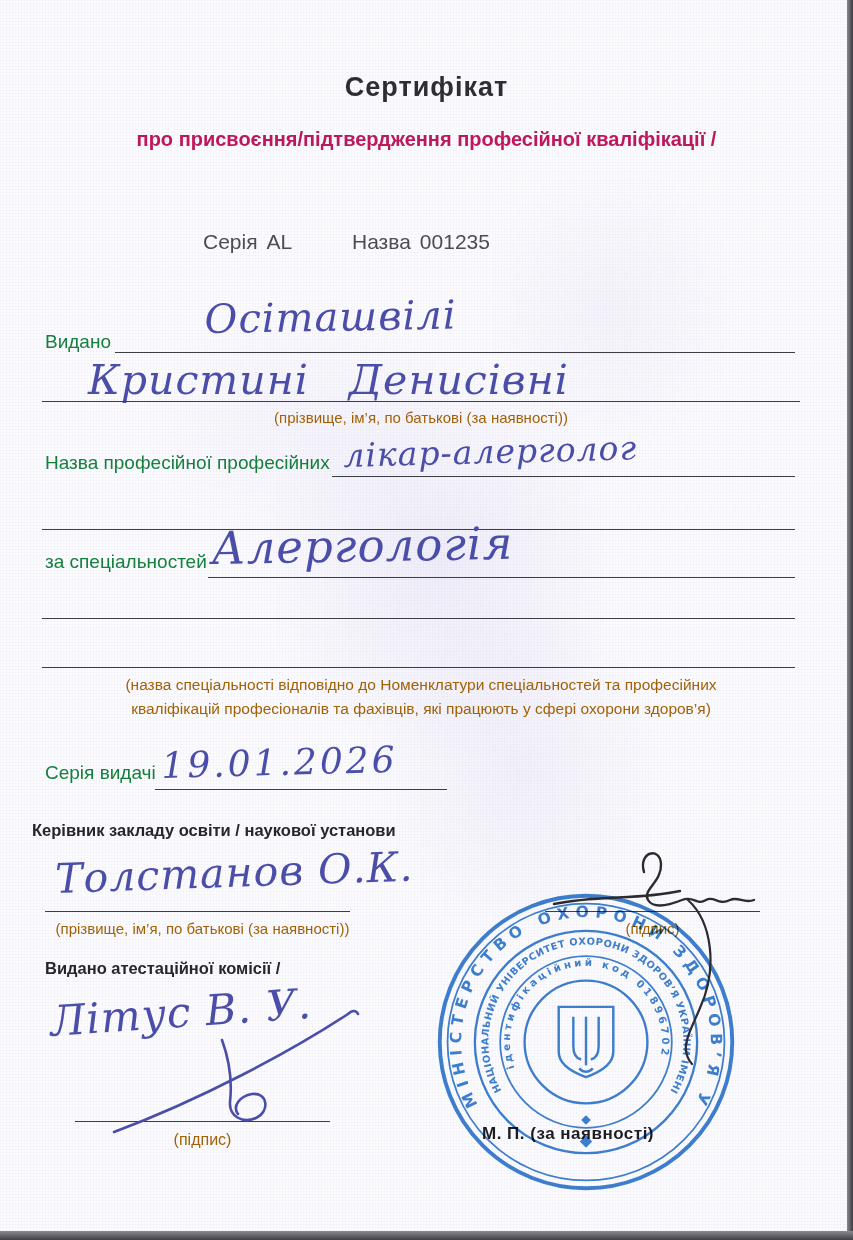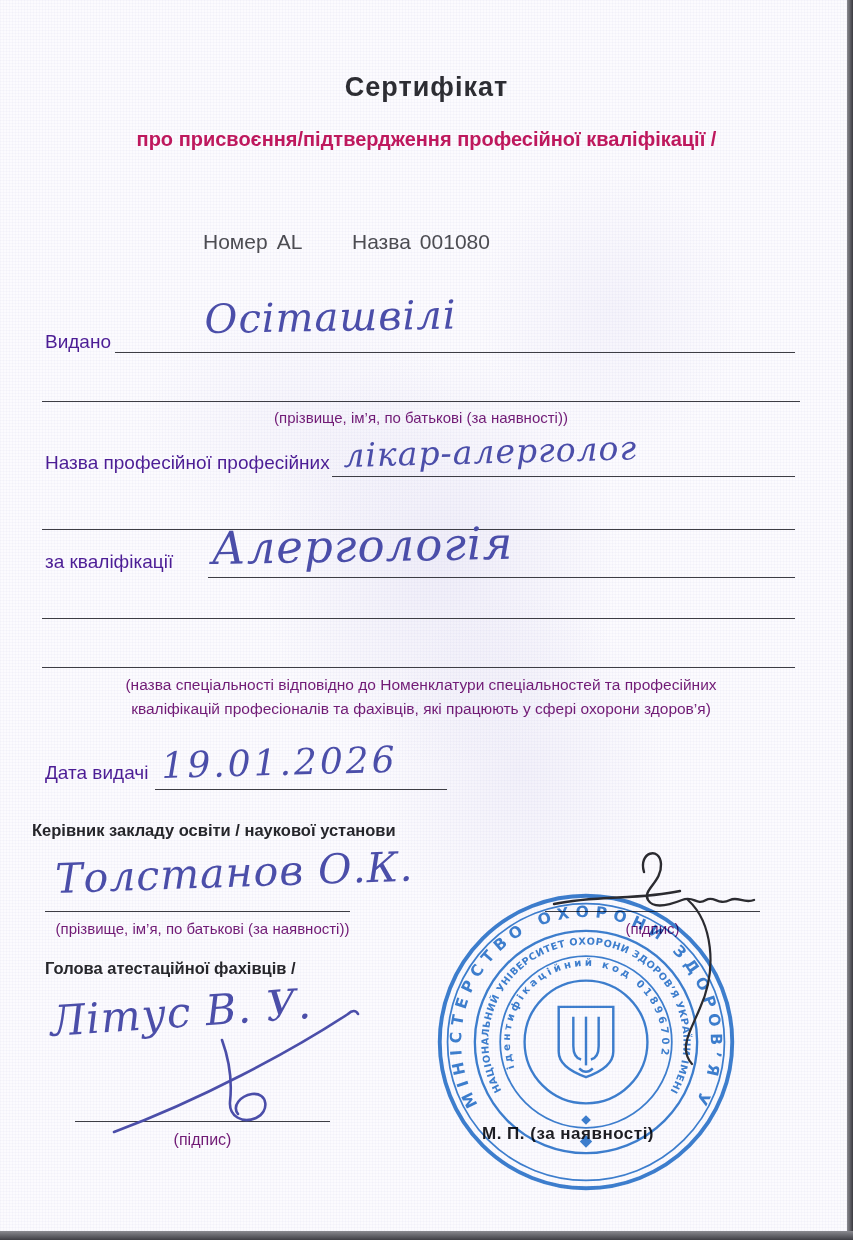--- a/index.html
+++ b/index.html
@@ -21,22 +21,22 @@
       radial-gradient(ellipse 190px 210px at 610px 310px, rgba(138,128,205,0.06), transparent 70%),
       radial-gradient(ellipse 230px 180px at 300px 420px, rgba(138,128,205,0.05), transparent 70%),
       repeating-linear-gradient(0deg,  rgba(158,158,208,0.055) 0 1px, transparent 1px 3px),
       repeating-linear-gradient(90deg, rgba(158,158,208,0.055) 0 1px, transparent 1px 3px);
   }
   .t { position:absolute; white-space:nowrap; }
   .center { left:0; width:853px; text-align:center; white-space:normal; }
   .title   { font-size:27px; font-weight:bold; letter-spacing:1px; color:#2d2d33; }
   .sub     { font-size:20px; font-weight:bold; color:#be185d; }
   .meta    { font-size:21px; color:#4c4c52; display:inline-flex; gap:9px; }
-  .lbl     { font-size:19px; color:#4c1d95; }
-  .cap     { font-size:15px; color:#701a75; text-align:center; white-space:normal; }
+  .lbl     { font-size:19px; color:#15803d; }
+  .cap     { font-size:15px; color:#a16207; text-align:center; white-space:normal; }
   .rolelbl { font-size:16.5px; font-weight:bold; color:#26262b; }
   .sealnote{ font-size:17px; font-weight:bold; color:#1d1d22; letter-spacing:0.5px; }
   .line { position:absolute; height:0; border-bottom:1.6px solid #3d3d44; }
   .hand {
     position:absolute; font-family:"DejaVu Serif",serif; font-style:italic;
     color:#4b4ea9; white-space:nowrap; transform-origin:left bottom; letter-spacing:1px;
   }
   .sig-svg { position:absolute; }
   .sig-svg path { fill:none; stroke-linecap:round; stroke-linejoin:round; }
   .stamp {
@@ -52,59 +52,60 @@
 </style>
 </head>
 <body>
 
 <div class="page">
 
   <div class="t center title" style="top:72px">Сертифікат</div>
   <div class="t center sub" style="top:128px">про присвоєння/підтвердження професійної кваліфікації /</div>
 
   <div class="t meta" style="left:203px;top:230px">
-    <span>Номер</span>
+    <span>Серія</span>
     <span>AL</span>
   </div>
   <div class="t meta" style="left:352px;top:230px">
     <span>Назва</span>
-    <span>001080</span>
+    <span>001235</span>
   </div>
 
   <div class="t lbl" style="left:45px;top:331px">Видано</div>
   <div class="hand" style="left:205px;top:296px;font-size:40px;transform:rotate(-1deg)">Осіташвілі</div>
   <div class="line" style="left:115px;top:352px;width:680px"></div>
+  <div class="hand" style="left:88px;top:356px;font-size:41px;word-spacing:26px">Кристині  Денисівні</div>
   <div class="line" style="left:42px;top:401px;width:758px"></div>
   <div class="t cap" style="left:42px;top:409px;width:758px">(прізвище, ім’я, по батькові (за наявності))</div>
 
   <div class="t lbl" style="left:45px;top:452px">Назва професійної професійних</div>
   <div class="hand" style="left:344px;top:436px;font-size:33px;transform:rotate(-1.5deg)">лікар-алерголог</div>
   <div class="line" style="left:332px;top:476px;width:463px"></div>
   <div class="line" style="left:42px;top:529px;width:753px"></div>
 
-  <div class="t lbl" style="left:45px;top:551px">за кваліфікації</div>
+  <div class="t lbl" style="left:45px;top:551px">за спеціальностей</div>
   <div class="hand" style="left:212px;top:522px;font-size:45px;transform:rotate(-1deg)">Алергологія</div>
   <div class="line" style="left:208px;top:577px;width:587px"></div>
   <div class="line" style="left:42px;top:618px;width:753px"></div>
   <div class="line" style="left:42px;top:667px;width:753px"></div>
   <div class="t cap" style="left:42px;top:700px;width:758px;font-size:15.5px">кваліфікацій професіоналів та фахівців,  які працюють у сфері охорони здоров’я)</div>
   <div class="t cap" style="left:42px;top:676px;width:758px;font-size:15.5px">(назва спеціальності відповідно до Номенклатури спеціальностей та професійних</div>
 
-  <div class="t lbl" style="left:45px;top:762px">Дата видачі</div>
+  <div class="t lbl" style="left:45px;top:762px">Серія видачі</div>
   <div class="hand" style="left:162px;top:745px;font-size:36px;transform:rotate(-1.5deg);letter-spacing:3px">19.01.2026</div>
   <div class="line" style="left:155px;top:789px;width:292px"></div>
 
   <div class="t rolelbl" style="left:32px;top:821px">Керівник закладу освіти / наукової установи</div>
   <div class="hand" style="left:56px;top:855px;font-size:41px;transform:rotate(-2deg)">Толстанов О.К.</div>
   <div class="line" style="left:45px;top:911px;width:305px"></div>
   <div class="t cap" style="left:55px;top:920px;width:295px">(прізвище, ім’я, по батькові (за наявності))</div>
   <div class="line" style="left:545px;top:911px;width:215px"></div>
   <div class="t cap" style="left:545px;top:920px;width:215px">(підпис)</div>
 
-  <div class="t rolelbl" style="left:45px;top:959px">Голова атестаційної фахівців /</div>
+  <div class="t rolelbl" style="left:45px;top:959px">Видано атестаційної комісії /</div>
   <div class="hand" style="left:52px;top:997px;font-size:42px;transform:rotate(-4deg)">Літус В. У.</div>
   <div class="line" style="left:75px;top:1121px;width:255px"></div>
   <div class="t cap" style="left:75px;top:1131px;width:255px;font-size:16px">(підпис)</div>
 
   <div class="t sealnote" style="left:482px;top:1124px">М. П. (за наявності)</div>
 
   <svg class="stamp" viewBox="0 0 320 320" aria-hidden="true">
     <defs>
       <path id="ring-a" d="M 49.2 224 A 128 128 0 1 1 270.8 224"></path>
       <path id="ring-b" d="M 73.4 210 A 100 100 0 1 1 246.6 210"></path>

